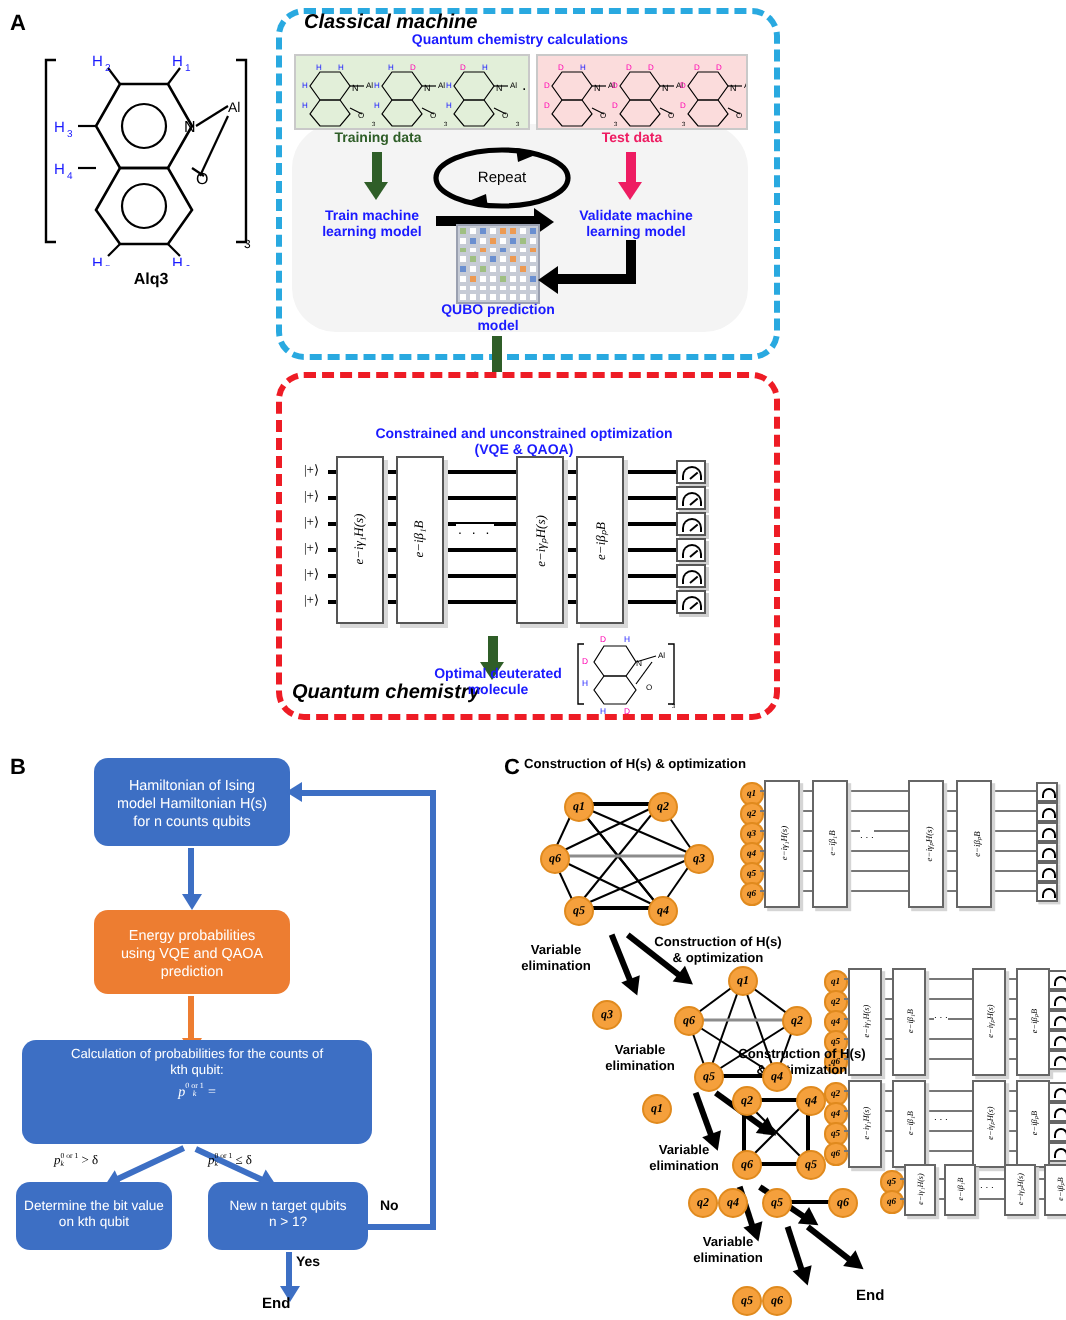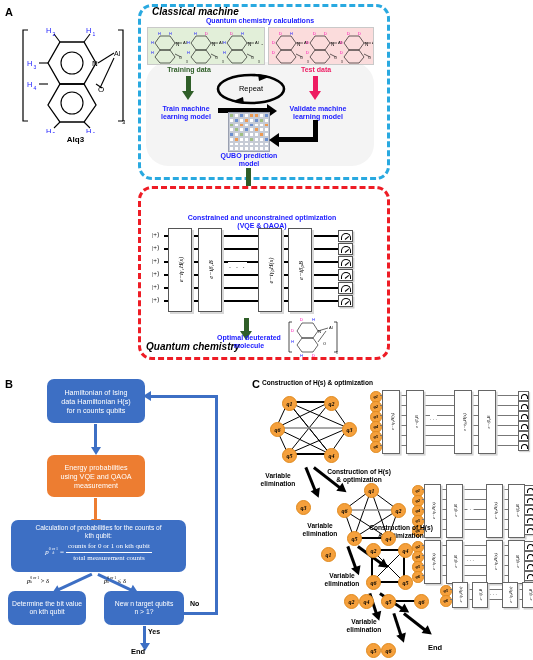--- a/index.html
+++ b/index.html
@@ -449,51 +449,47 @@
       <text x="24" y="41" font-size="4.2" fill="#ff00b0" stroke="none">D</text>
     </g>
   </svg>
 </div>
 
 <div class="abs panel-letter" style="left:5px;top:378px;">B</div>
 
 <div class="flowbox fb-blue" style="left:47px;top:379px;width:98px;height:44px;font-size:7.2px;">
   <div>
     <div>Hamiltonian of Ising</div>
-    <div>data Hamiltonian H(s)</div>
+    <div>model Hamiltonian H(s)</div>
     <div>for n counts qubits</div>
   </div>
 </div>
 <div class="abs arrB" style="left:94px;top:424px;height:24px;"></div>
 
 <div class="flowbox fb-orange" style="left:47px;top:455px;width:98px;height:42px;font-size:7.2px;">
   <div>
     <div>Energy probabilities</div>
     <div>using VQE and QAOA</div>
-    <div>measurement</div>
+    <div>prediction</div>
   </div>
 </div>
 <div class="abs arrB or" style="left:94px;top:498px;height:22px;"></div>
 
 <div class="flowbox fb-blue" style="left:11px;top:520px;width:175px;height:52px;font-size:6.6px;display:block;padding-top:4px;box-sizing:border-box;">
   <div style="text-align:center;">Calculation of probabilities for the counts of</div>
   <div style="text-align:center;">kth qubit:</div>
   <div class="frm" style="display:flex;align-items:center;justify-content:center;gap:2px;margin-top:2px;font-size:7px;">
     <span style="display:inline-flex;align-items:flex-start;">
       <i>p</i>
       <span style="display:inline-flex;flex-direction:column;font-size:4px;line-height:1;margin-top:-1px;">
         <span>0 or 1</span>
         <span style="font-style:italic;">k</span>
       </span>
     </span>
     <span>=</span>
-    <span style="display:inline-block;text-align:center;">
-      <span style="display:block;border-bottom:1px solid #fff;padding:0 2px 1px;">counts for 0 or 1 on kth qubit</span>
-      <span style="display:block;padding-top:1px;">total  measurement counts</span>
-    </span>
   </div>
 </div>
 
 <div class="abs diagline" style="left:92px;top:573px;width:38px;transform:rotate(155deg);"></div>
 <div class="abs diagline" style="left:98px;top:573px;width:38px;transform:rotate(25deg);"></div>
 
 <div class="abs frm" style="left:27px;top:577px;font-size:6.5px;">
   <span style="display:inline-flex;align-items:flex-start;">
     <i>p</i>
     <span style="display:inline-flex;flex-direction:column;font-size:3.8px;line-height:1;">

